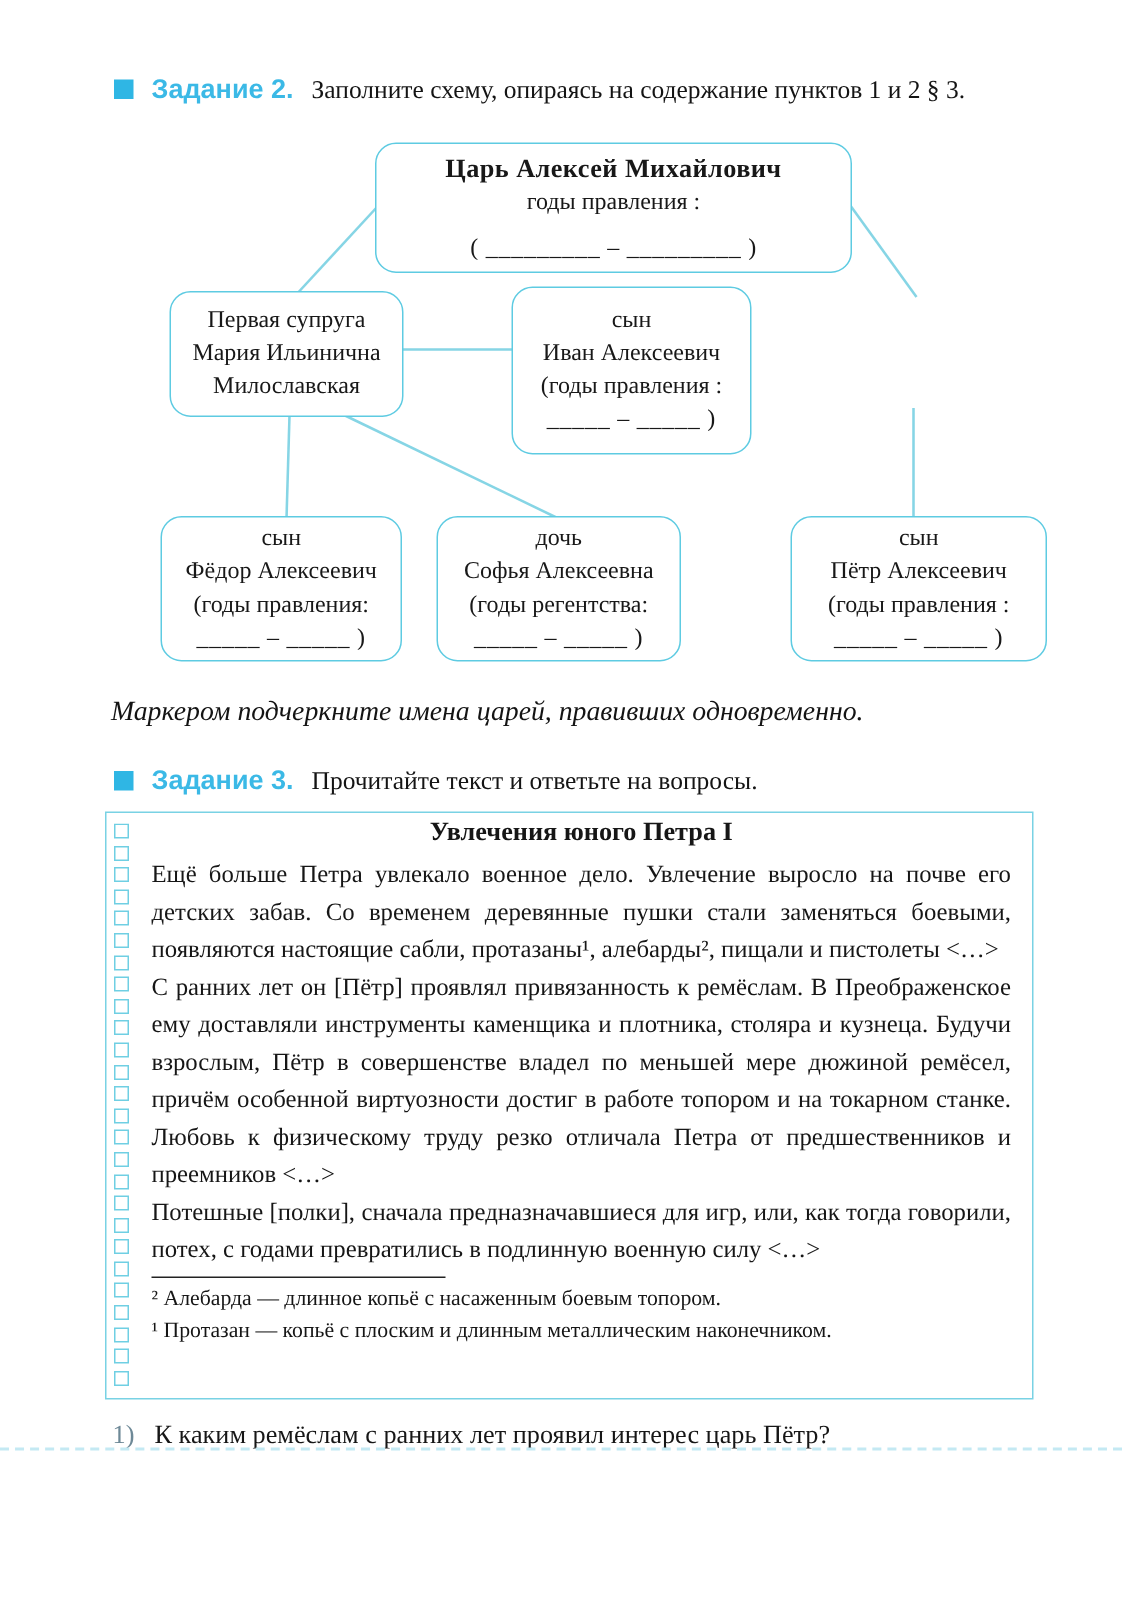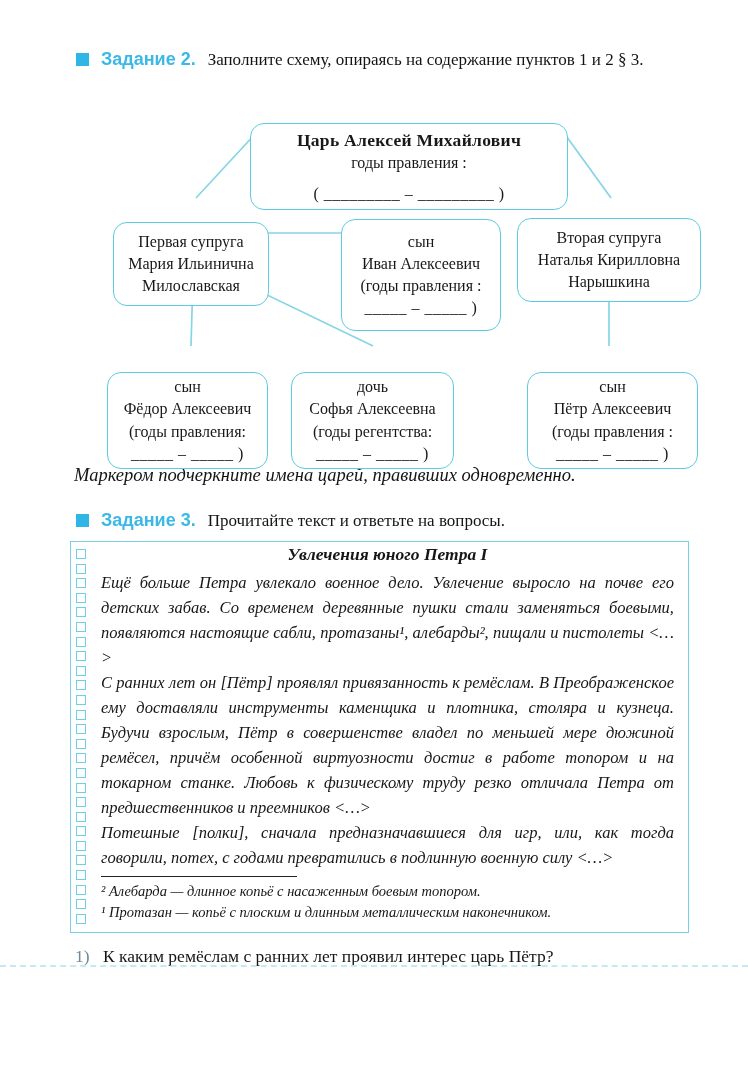--- a/index.html
+++ b/index.html
@@ -11,35 +11,35 @@
   .bullet{width:13px;height:13px;background:#2fb6e4;display:inline-block;align-self:center;
           margin-right:12px;flex:0 0 auto;}
   .task-label{font-family:"Liberation Sans", sans-serif;font-weight:bold;font-size:18px;
               color:#3bb9e6;margin-right:12px;}
   .task-text{font-size:17px;color:#141414;}
 
   
   .connectors{position:absolute;left:0;top:0;z-index:0;pointer-events:none;}
   .dbox{position:absolute;z-index:1;background:#fff;border:1.7px solid #5ecbe2;border-radius:14px;
         display:flex;flex-direction:column;justify-content:center;align-items:center;
-        text-align:center;line-height:1.38;font-size:16px;color:#181818;padding:2px 4px;box-sizing:border-box;margin-top:28px;}
+        text-align:center;line-height:1.38;font-size:16px;color:#181818;padding:2px 4px;box-sizing:border-box;}
   .dbox .t-bold{font-weight:bold;font-size:17.5px;letter-spacing:.3px;}
   .dbox .gap-top{margin-top:8px;}
   .blank-line{letter-spacing:.5px;}
 
   
   .note{position:absolute;left:74px;font-size:18.5px;color:#141414;font-style:italic;}
 
   
   .reading{position:absolute;left:70px;top:541px;width:619px;height:392px;box-sizing:border-box;
            border:1.6px solid #79d2e4;background:#fff;overflow:hidden;}
   .sqcol{position:absolute;left:5px;top:7px;bottom:5px;width:12px;display:flex;
          flex-direction:column;gap:4.6px;overflow:hidden;}
   .sq{width:8px;height:8px;border:1.4px solid #6fcfe3;flex:0 0 auto;box-sizing:content-box;}
-  .reading-inner{margin:0 14px 0 30px;font-style:italic;}
+  .reading-inner{margin:0 14px 0 30px;}
   .reading-title{text-align:center;font-weight:bold;font-size:17.5px;margin:2px 0 5px 0;}
   .reading p{margin:0;font-size:16.5px;line-height:25px;text-align:justify;}
   .footrule{width:196px;border:none;border-top:1.4px solid #222;margin:6px 0 4px 0;}
   .footnote{font-size:14.5px;line-height:21px;}
 
   
   .questions{position:absolute;left:75px;top:946px;}
   .q-row{display:flex;align-items:baseline;margin-bottom:5px;}
   .q-num{color:#6e8997;font-size:17.5px;width:28px;flex:0 0 auto;}
   .q-text{font-size:17.5px;color:#161616;}
@@ -82,25 +82,20 @@
     <div>Милославская</div>
   </div>
 
   <div class="dbox" style="left:341px;top:191px;width:160px;height:112px;">
     <div>сын</div>
     <div>Иван Алексеевич</div>
     <div>(годы правления :</div>
     <div class="blank-line">_____ – _____ )</div>
   </div>
 
-  <div class="dbox" style="left:517px;top:190px;width:184px;height:84px;">
-    <div>Вторая супруга</div>
-    <div>Наталья Кирилловна</div>
-    <div>Нарышкина</div>
-  </div>
 
   <div class="dbox" style="left:107px;top:344px;width:161px;height:97px;">
     <div>сын</div>
     <div>Фёдор Алексеевич</div>
     <div>(годы правления:</div>
     <div class="blank-line">_____ – _____ )</div>
   </div>
 
   <div class="dbox" style="left:291px;top:344px;width:163px;height:97px;">
     <div>дочь</div>

